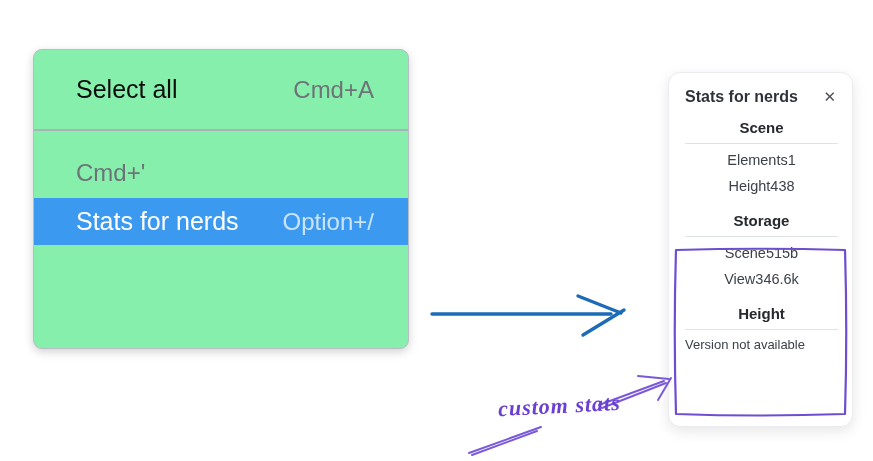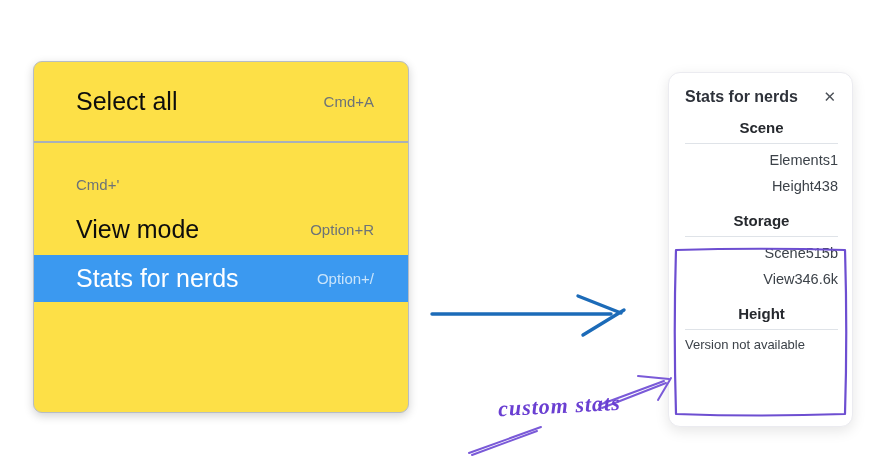--- a/index.html
+++ b/index.html
@@ -1,52 +1,51 @@
 <!DOCTYPE html>
 <html><head>
 <meta charset="utf-8">
 <style>
   html,body{margin:0;padding:0;background:#ffffff;}
   body{font-family:"Liberation Sans",sans-serif;}
   .canvas{position:relative;width:873px;height:461px;background:#ffffff;overflow:hidden;}
 
   
   .menu{
-    position:absolute;left:33px;top:49px;width:376px;height:352px;
-    box-sizing:border-box;background:#fde047;
+    position:absolute;left:33px;top:49px;width:376px;height:300px;
+    box-sizing:border-box;background:#86efac;
     border:1px solid #b7bdc4;border-radius:9px;
     box-shadow:0 3px 10px rgba(0,0,0,.18);
-    margin-top:12px;
   }
   .menu-item{
     height:45px;display:flex;align-items:center;justify-content:space-between;
     padding:0 34px 0 42px;font-size:25px;color:#0d0d0d;cursor:default;
   }
-  .menu-item .mi-shortcut{color:#6d7377;font-size:15px;}
+  .menu-item .mi-shortcut{color:#6d7377;font-size:24px;}
   .menu-item.first{margin-top:17px;}
   .menu-divider{height:2px;background:#a9b0b8;margin:17px 0 19px 0;}
   .menu-item.highlighted{
     background:#3b99f0;color:#ffffff;height:47px;margin-top:3px;
   }
   .menu-item.highlighted .mi-shortcut{color:#c9e4fb;}
 
   
   .panel{
     position:absolute;left:668px;top:72px;width:185px;height:355px;
     box-sizing:border-box;background:#ffffff;
     border:1px solid #ebebf0;border-radius:12px;
     box-shadow:0 4px 14px rgba(0,0,0,.10);
     padding:14px 14px 10px 16px;color:#3c4249;
   }
   .panel-header{display:flex;align-items:center;justify-content:space-between;}
   .panel-title{font-size:16px;font-weight:bold;color:#2e323a;}
   .panel-close{font-size:15px;color:#4c5158;cursor:pointer;line-height:1;padding:2px;}
   .sec-heading{text-align:center;font-weight:bold;font-size:15px;color:#26292e;margin-top:13px;}
   .sec-rule{border:none;border-top:1px solid #dfe3e8;margin:7px 0 3px 0;}
-  .stat-row{display:flex;justify-content:flex-end;font-size:14.5px;padding:5px 0;}
+  .stat-row{display:flex;justify-content:center;font-size:14.5px;padding:5px 0;}
   .stat-row .val{text-align:right;}
   .version-note{font-size:13px;padding:4px 0;}
 
   
   .annotations{position:absolute;left:0;top:0;pointer-events:none;}
   .annotation-label{
     position:absolute;left:498px;top:392px;width:160px;
     font-family:cursive;font-style:italic;font-weight:bold;
     font-size:22px;color:#6a3fd2;transform:rotate(-3deg);
     letter-spacing:1px;white-space:nowrap;
@@ -58,24 +57,20 @@
 <div class="canvas">
 
   <div class="menu">
     <div class="menu-item first">
       <span class="mi-label">Select all</span>
       <span class="mi-shortcut">Cmd+A</span>
     </div>
     <div class="menu-divider"></div>
     <div class="menu-item">
       <span class="mi-shortcut">Cmd+'</span>
-    </div>
-    <div class="menu-item">
-      <span class="mi-label">View mode</span>
-      <span class="mi-shortcut">Option+R</span>
     </div>
     <div class="menu-item highlighted">
       <span class="mi-label">Stats for nerds</span>
       <span class="mi-shortcut">Option+/</span>
     </div>
   </div>
 
   <div class="panel">
     <div class="panel-header">
       <span class="panel-title">Stats for nerds</span>

